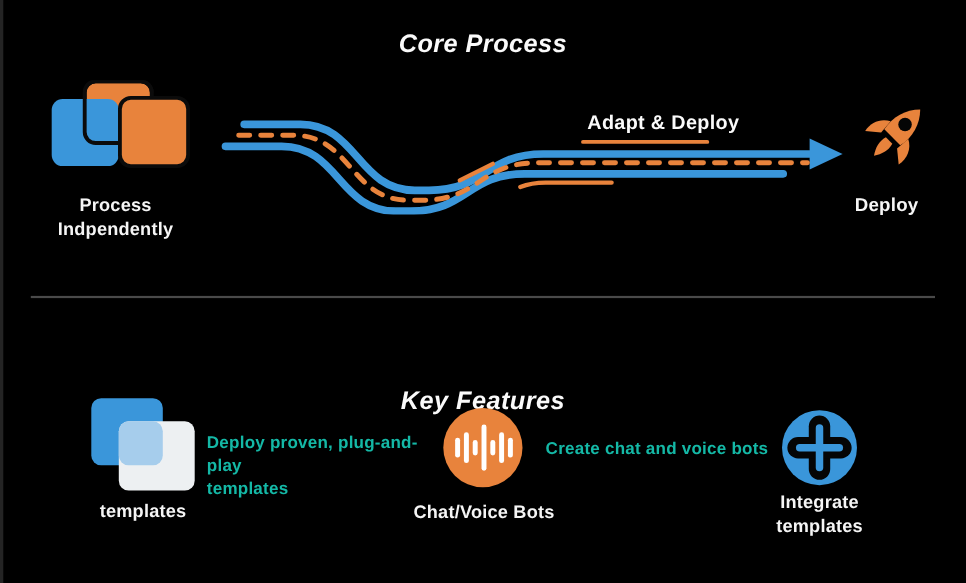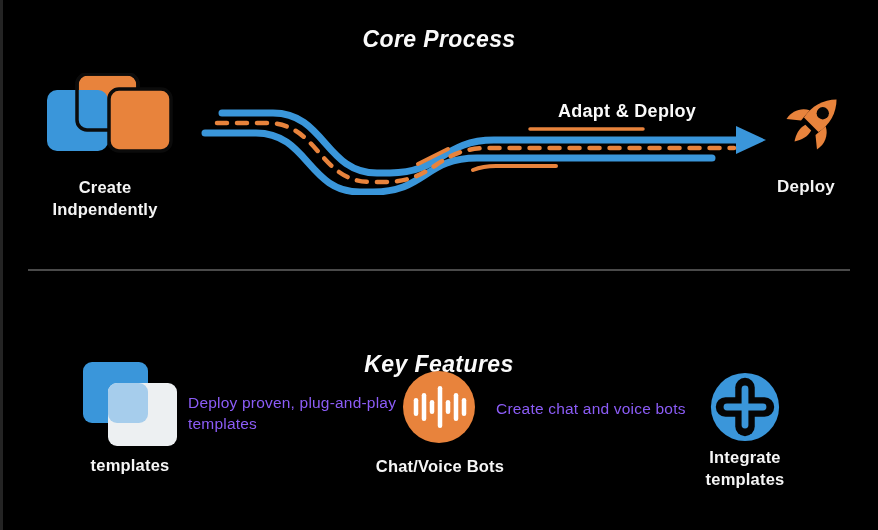--- a/index.html
+++ b/index.html
@@ -16,21 +16,21 @@
     font-size:23px;font-weight:700;letter-spacing:.4px;color:#fafafa;font-style:italic;
   }
   .caption{
     text-align:center;font-size:16.5px;font-weight:600;line-height:22px;
     color:#f5f5f5;white-space:pre-line;letter-spacing:.2px;
   }
   .path-label{
     text-align:center;font-size:18px;font-weight:700;letter-spacing:.3px;color:#fafafa;
   }
   .feature-desc{
-    font-size:15.5px;font-weight:400;line-height:21px;color:#8b5cf6;
+    font-size:15.5px;font-weight:700;line-height:21px;color:#14b8a6;
     white-space:pre-line;letter-spacing:.2px;
   }
   .divider{background:var(--divider,#4a4a4a);height:2px;}
   .fill-blue{fill:var(--blue,#3a96da);}
   .fill-orange{fill:var(--orange,#e8833c);}
   .stroke-blue{stroke:var(--blue,#3a96da);fill:none;}
   .stroke-orange{stroke:var(--orange,#e8833c);fill:none;}
   .stroke-dark{stroke:#0b0b0b;}
   svg{display:block;}
 </style>
@@ -41,38 +41,38 @@
   <div class="edge-strip"></div>
 
   <div class="abs section-title" style="top:26px;">Core Process</div>
 
   <svg class="abs" style="left:46px;top:73px;" width="127" height="82" viewBox="0 0 127 82">
     <rect x="31" y="1" width="61" height="56" rx="10" class="fill-orange stroke-dark" stroke-width="3.5"></rect>
     <rect x="1" y="17" width="61" height="61" rx="10" class="fill-blue"></rect>
     <rect x="31" y="1" width="61" height="56" rx="10" fill="none" class="stroke-dark" stroke-width="3.5"></rect>
     <rect x="63" y="16" width="62" height="62" rx="10" class="fill-orange stroke-dark" stroke-width="3.5"></rect>
   </svg>
-  <div class="abs caption" style="left:15px;top:176px;width:180px;">Create
+  <div class="abs caption" style="left:15px;top:176px;width:180px;">Process
 Indpendently</div>
 
   <svg class="abs" style="left:190px;top:95px;" width="585" height="100" viewBox="0 0 585 100">
     <g>
       <path d="M 15,38 H 66 C 118,38 118,97 170,97 H 183 C 235,97 235,63 287,63 H 522" class="stroke-blue" stroke-width="7" stroke-linecap="round"></path>
       <path d="M 32,18 H 83 C 135,18 135,78 187,78 H 200 C 252,78 252,45 304,45 H 546" class="stroke-blue" stroke-width="7" stroke-linecap="round"></path>
       <path d="M 546,31 L 576,45 L 546,59 Z" class="fill-blue"></path>
       <path d="M 27,28 H 77 C 129,28 129,87 181,87 H 194 C 246,87 246,53 298,53 H 544" class="stroke-orange" stroke-width="4.5" stroke-linecap="round" stroke-dasharray="10 10"></path>
     </g>
     <g>
       <path d="M 228,69 Q 242,62 258,54" class="stroke-orange" stroke-width="4" stroke-linecap="round"></path>
       <path d="M 283,75 Q 293,71 306,71 H 366" class="stroke-orange" stroke-width="4" stroke-linecap="round"></path>
       <path d="M 340,34 H 453" class="stroke-orange" stroke-width="3.5" stroke-linecap="round"></path>
     </g>
   </svg>
 
-  <div class="abs path-label" style="left:542px;top:101px;width:170px;">Adapt &amp; Deploy</div>
+  <div class="abs path-label" style="left:518px;top:101px;width:170px;">Adapt &amp; Deploy</div>
 
   <svg class="abs" style="left:768px;top:86px;" width="82" height="82" viewBox="0 0 80 80">
     <g transform="rotate(45 40 40)">
       <path d="M40,2 C49,11 53,24 50,37 L30,37 C27,24 31,11 40,2 Z" class="fill-orange"></path>
       <circle cx="40" cy="21" r="6" fill="#050505"></circle>
       <path d="M29,28 C21,32 17,41 19,50 L30,41 Z" class="fill-orange"></path>
       <path d="M51,28 C59,32 63,41 61,50 L50,41 Z" class="fill-orange"></path>
       <path d="M36,41 C34,48 36,54 40,60 C44,54 46,48 44,41 Z" class="fill-orange"></path>
     </g>
   </svg>

